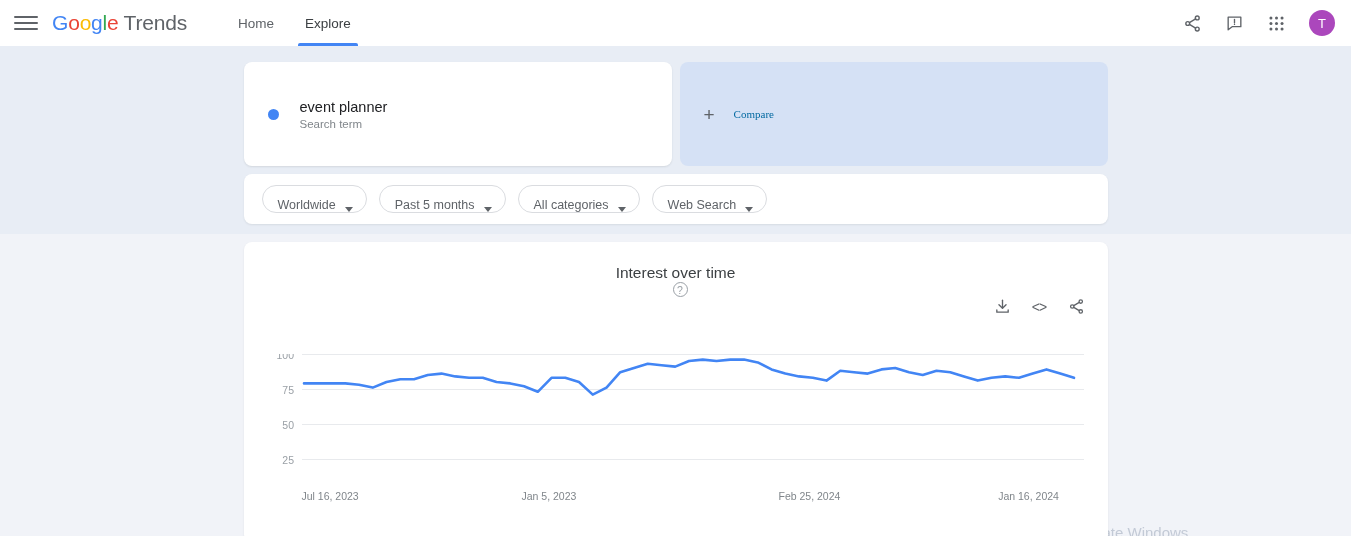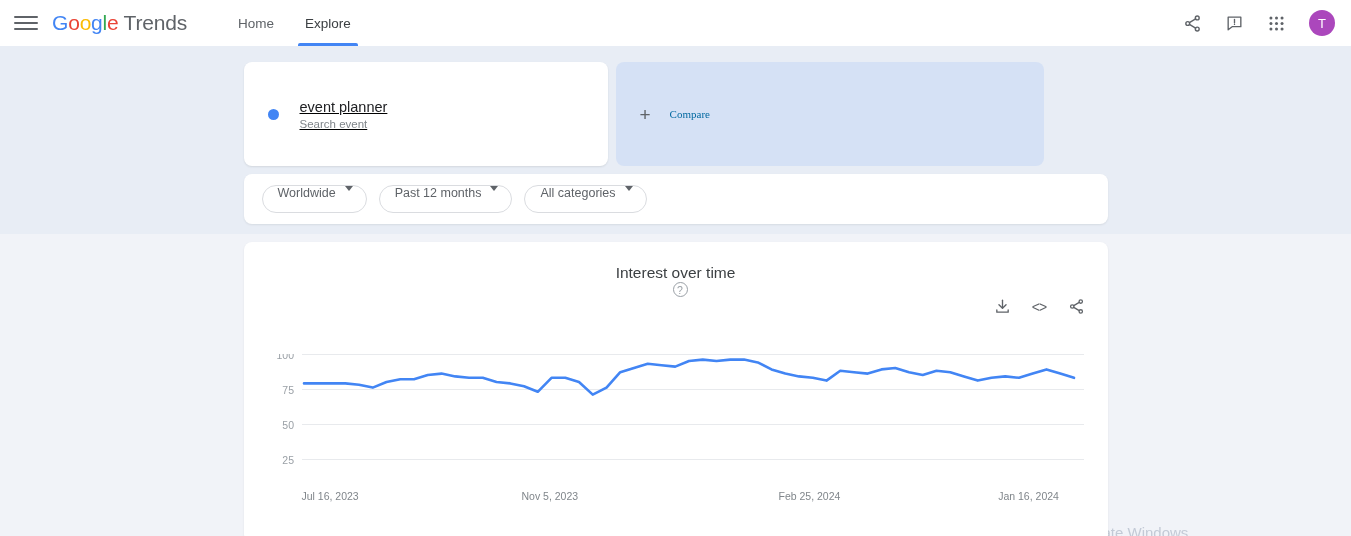--- a/index.html
+++ b/index.html
@@ -80,25 +80,24 @@
   }
 
   
   .content { position: relative; z-index: 2; }
 
   .terms-row {
     display: flex; gap: 8px;
     margin: 16px auto 0; width: 864px;
   }
   .term-card {
-    width: 364px; height: 104px; background: #fff;
+    width: 428px; height: 104px; background: #fff;
     border-radius: 8px; padding: 0 24px;
     display: flex; align-items: center;
     box-shadow: 0 1px 2px rgba(60,64,67,.12);
-    text-decoration: underline;
   }
   .term-dot {
     width: 11px; height: 11px; border-radius: 50%;
     background: #4285f4; margin-right: 21px; flex: none;
   }
   .term-text { display: flex; flex-direction: column; gap: 3px; }
   .term-name { font-size: 14.5px; color: #202124; }
   .term-sub { font-size: 11.5px; color: #80868b; }
 
   .compare-card {
@@ -113,21 +112,21 @@
   .compare-label { font-size: 11px; color: #0369a1; font-family: Liberation Serif, serif; }
 
   .filters-card {
     width: 864px; margin: 8px auto 0; background: #fff;
     border-radius: 8px; height: 50px;
     display: flex; align-items: center; padding-left: 18px; gap: 12px;
     box-shadow: 0 1px 2px rgba(60,64,67,.10);
   }
   .pill {
     height: 28px; border: 1px solid #dadce0; border-radius: 14px;
-    display: flex; align-items: flex-start; gap: 9px;
+    display: flex; align-items: flex-end; gap: 9px;
     padding: 0 13px 0 15px; font-size: 12.5px; color: #5f6368;
     background: #fff; cursor: pointer; white-space: nowrap;
   }
   .caret {
     width: 0; height: 0; border-left: 4.5px solid transparent;
     border-right: 4.5px solid transparent; border-top: 5px solid #5f6368;
   }
 
   
   .chart-card {
@@ -227,41 +226,45 @@
   </div>
 </div>
 
 <div class="content">
 
   <div class="terms-row">
     <div class="term-card">
       <div class="term-dot"></div>
       <div class="term-text">
         <div class="term-name">event planner</div>
-        <div class="term-sub">Search event</div>
+        <div class="term-sub">Search term</div>
       </div>
     </div>
 
     <div class="compare-card">
       <div class="plus-icon">+</div>
       <div class="compare-label">Compare</div>
     </div>
   </div>
 
   <div class="filters-card">
     <div class="pill">
       <span>Worldwide</span>
       <span class="caret"></span>
     </div>
     <div class="pill">
-      <span>Past 12 months</span>
+      <span>Past 5 months</span>
       <span class="caret"></span>
     </div>
     <div class="pill">
       <span>All categories</span>
+      <span class="caret"></span>
+    </div>
+    <div class="pill">
+      <span>Web Search</span>
       <span class="caret"></span>
     </div>
   </div>
 
   <div class="chart-card">
     <div class="chart-head">
       <div class="chart-title">Interest over time</div>
       <div class="help-icon">?</div>
       <div class="chart-actions">
         <div class="cicon">
@@ -291,21 +294,21 @@
           <line x1="36" x2="818" y1="35.5" y2="35.5" stroke="#e8eaed" stroke-width="1"></line>
           <text x="28" y="39.5" text-anchor="end" fill="#9aa0a6" font-size="10.5" font-family="&quot;Liberation Sans&quot;, sans-serif">75</text>
           <line x1="36" x2="818" y1="70.5" y2="70.5" stroke="#e8eaed" stroke-width="1"></line>
           <text x="28" y="74.5" text-anchor="end" fill="#9aa0a6" font-size="10.5" font-family="&quot;Liberation Sans&quot;, sans-serif">50</text>
           <line x1="36" x2="818" y1="105.5" y2="105.5" stroke="#e8eaed" stroke-width="1"></line>
           <text x="28" y="109.5" text-anchor="end" fill="#9aa0a6" font-size="10.5" font-family="&quot;Liberation Sans&quot;, sans-serif">25</text>
           <polyline points="38.00,29.40 51.75,29.40 65.50,29.40 79.25,29.40 93.00,30.80 106.75,33.60 120.50,28.00 134.25,25.20 148.00,25.20 161.75,21.00 175.50,19.60 189.25,22.40 203.00,23.80 216.75,23.80 230.50,28.00 244.25,29.40 258.00,32.20 271.75,37.80 285.50,23.80 299.25,23.80 313.00,28.00 326.75,40.60 340.50,33.60 354.25,18.20 368.00,14.00 381.75,9.80 395.50,11.20 409.25,12.60 423.00,7.00 436.75,5.60 450.50,7.00 464.25,5.60 478.00,5.60 491.75,8.40 505.50,15.40 519.25,19.60 533.00,22.40 546.75,23.80 560.50,26.60 574.25,16.80 588.00,18.20 601.75,19.60 615.50,15.40 629.25,14.00 643.00,18.20 656.75,21.00 670.50,16.80 684.25,18.20 698.00,22.40 711.75,26.60 725.50,23.80 739.25,22.40 753.00,23.80 766.75,19.60 780.50,15.40 794.25,19.60 808.00,23.80" fill="none" stroke="#4285f4" stroke-width="2.6" stroke-linejoin="round" stroke-linecap="round"></polyline>
         </svg>
       <div class="xaxis" id="xaxis">
           <div class="xlabel" style="left: 36px;">Jul 16, 2023</div>
-          <div class="xlabel" style="left: 255.989px;">Nov 5, 2023</div>
+          <div class="xlabel" style="left: 255.989px;">Jan 5, 2023</div>
           <div class="xlabel" style="left: 513px;">Feb 25, 2024</div>
           <div class="xlabel" style="left: 732.696px;">Jan 16, 2024</div>
         </div>
     </div>
   </div>
 
 </div>
 
 <div class="watermark">Activate Windows</div>
 

